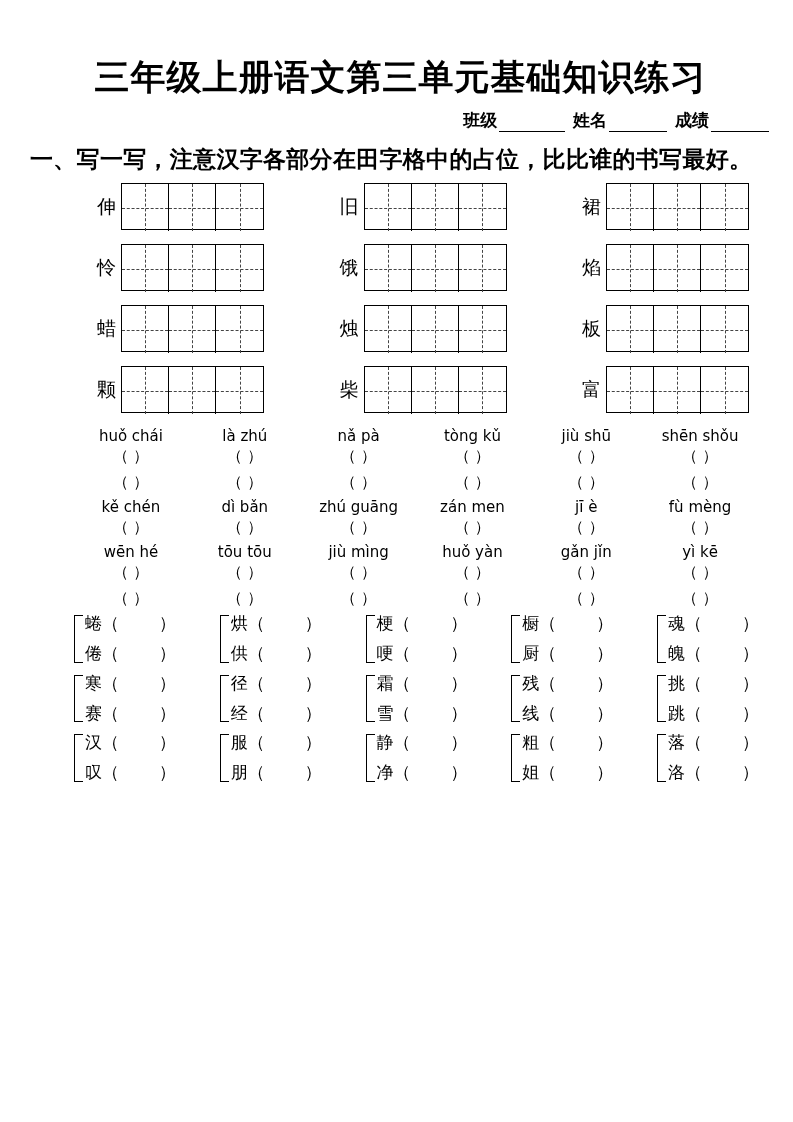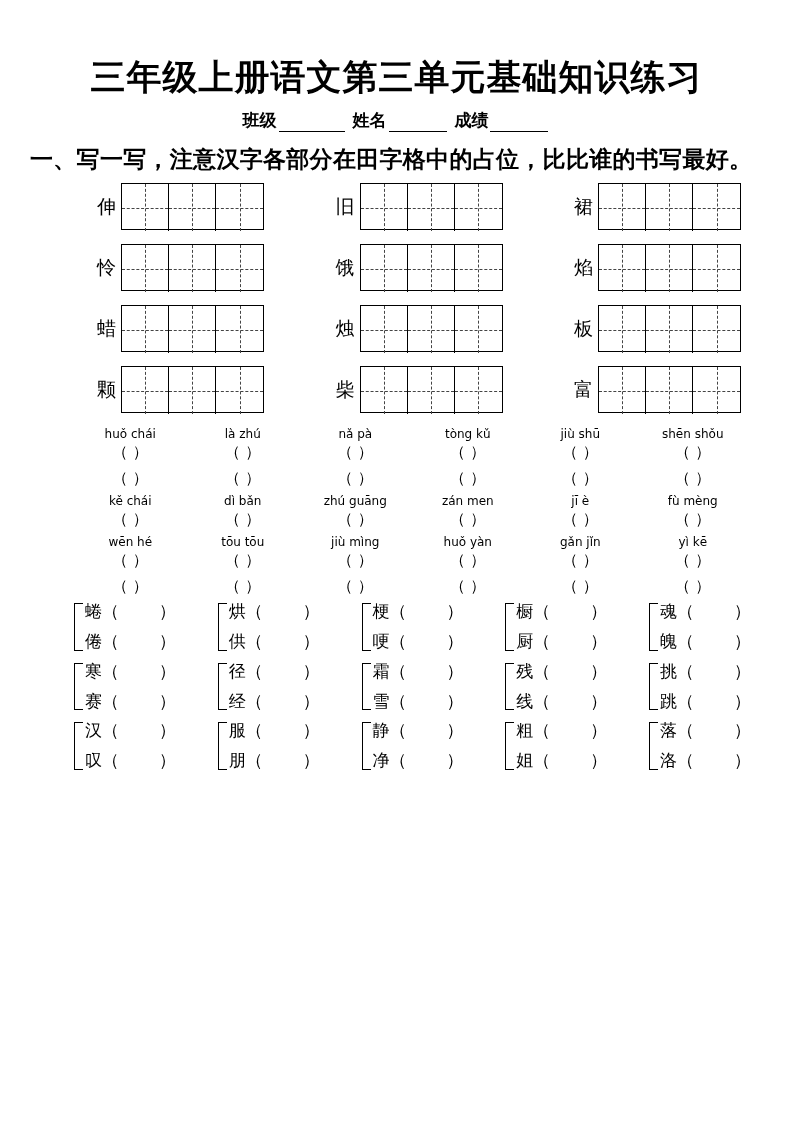--- a/index.html
+++ b/index.html
@@ -6,33 +6,33 @@
   html, body { margin:0; padding:0; }
   body {
     width: 793px;
     height: 1122px;
     background: #ffffff;
     font-family: "DejaVu Sans", "Liberation Sans", sans-serif;
     color: #000;
     position: relative;
     overflow: hidden;
   }
-  .page { padding: 40px 30px 10px 30px; }
+  .page { padding: 40px 22px 10px 30px; }
 
   h1.title {
     font-family: "DejaVu Serif", "Liberation Serif", serif;
     font-weight: bold;
     font-size: 35px;
     text-align: center;
     margin: 14px 0 8px 0;
     letter-spacing: 1px;
   }
 
   .infoline {
-    text-align: center;
+    text-align: right;
     font-family: "DejaVu Serif", "Liberation Serif", serif;
     font-weight: bold;
     font-size: 17px;
     margin: 0 0 12px 0;
   }
   .infoline span.blank {
     display: inline-block;
     border-bottom: 1.6px solid #000;
     width: 66px;
     margin: 0 2px;
@@ -91,23 +91,23 @@
   }
   .tzg .sq:after {
     top: 0; bottom: 0; left: 50%;
     border-left: 1px dashed #444;
   }
 
   
   .pinyin-block { margin: 2px 0 6px 0; padding: 0 14px 0 44px; }
   .pinyin-line {
     display: flex;
-    justify-content: flex-end;
+    justify-content: center;
     font-family: "DejaVu Sans", "Liberation Sans", sans-serif;
-    font-size: 12px;
+    font-size: 15px;
     margin-bottom: 1px;
   }
   .pinyin-line .pyitem { text-align: center; flex: 1 1 0; white-space: nowrap; }
   .paren-line {
     display: flex;
     justify-content: space-between;
     font-family: "DejaVu Serif", "Liberation Serif", serif;
     font-size: 15.5px;
     margin-bottom: 5px;
   }
@@ -297,21 +297,21 @@
     <div class="paren-line">
       <span class="pitem">（              ）</span>
       <span class="pitem">（              ）</span>
       <span class="pitem">（              ）</span>
       <span class="pitem">（              ）</span>
       <span class="pitem">（              ）</span>
       <span class="pitem">（              ）</span>
     </div>
 
     <div class="pinyin-line">
-      <span class="pyitem">kě chái</span>
+      <span class="pyitem">kě chén</span>
       <span class="pyitem">dì bǎn</span>
       <span class="pyitem">zhú guāng</span>
       <span class="pyitem">zán men</span>
       <span class="pyitem">jī è</span>
       <span class="pyitem">fù mèng</span>
     </div>
     <div class="paren-line">
       <span class="pitem">（              ）</span>
       <span class="pitem">（              ）</span>
       <span class="pitem">（              ）</span>

